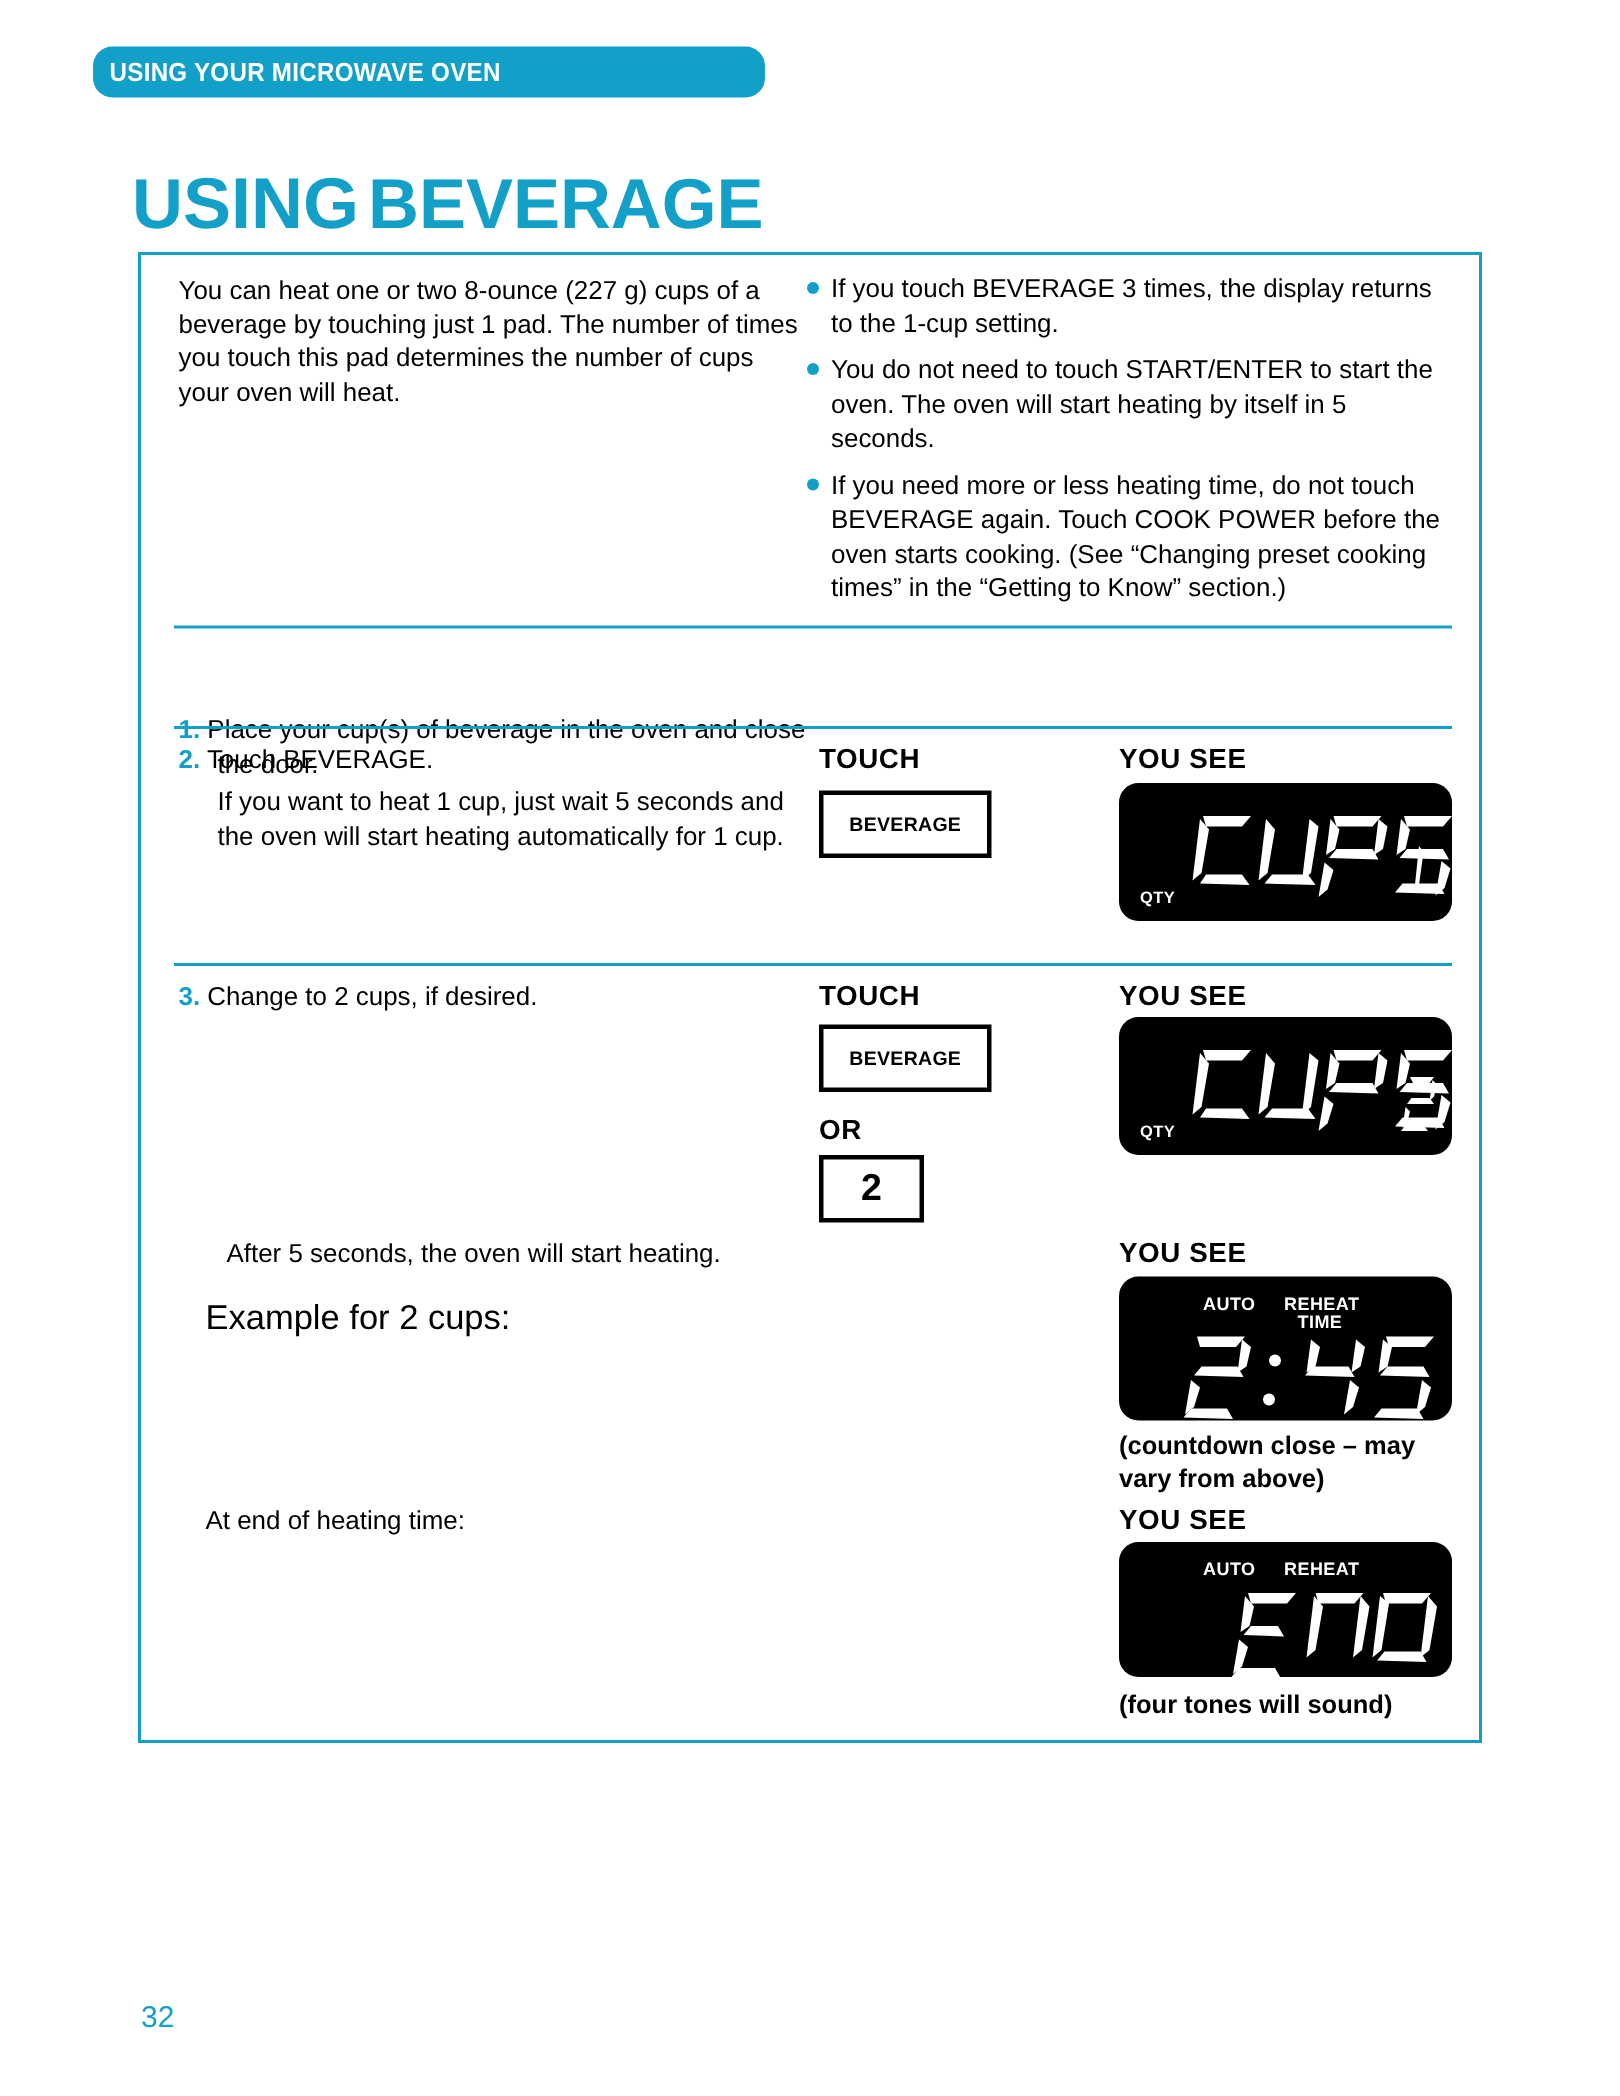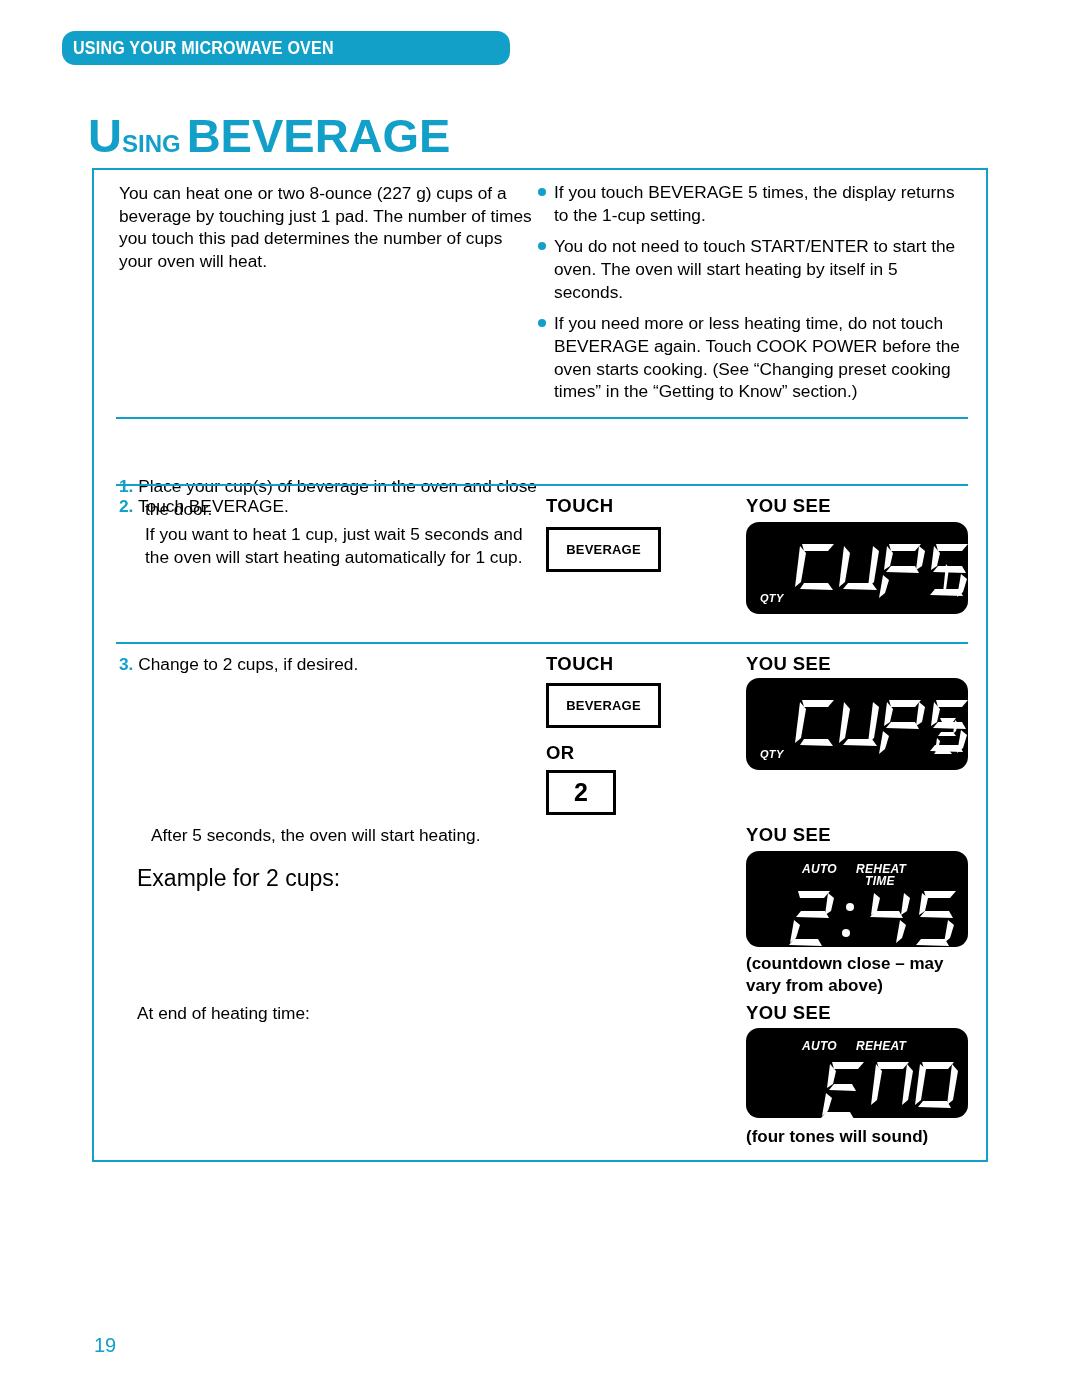--- a/index.html
+++ b/index.html
@@ -43,21 +43,21 @@
   .page-title {
     position: absolute;
     left: 88px;
     top: 112px;
     color: #12A0C8;
     font-weight: bold;
     white-space: nowrap;
     line-height: 1;
   }
   .page-title .big { font-size: 47px; }
-  .page-title .small { font-size: 24px; }
+  .page-title .small { font-size: 48px; }
   .page-title .word2 { font-size: 47px; margin-left: 6px; }
 
   
   .content-box {
     position: absolute;
     left: 92px;
     top: 168px;
     width: 896px;
     height: 994px;
     border: 2px solid #12A0C8;
@@ -172,21 +172,20 @@
     font-size: 18.5px;
     font-weight: bold;
     letter-spacing: 0.4px;
   }
 
   
   .led-panel {
     position: absolute;
     background: #000000;
     border-radius: 13px;
-    font-style: italic;
   }
   .led-panel svg { display: block; }
 
   .caption {
     position: absolute;
     font-size: 17px;
     font-weight: bold;
     line-height: 1.3;
     width: 230px;
   }
@@ -211,21 +210,21 @@
   <span class="big">U</span><span class="small">SING</span><span class="word2">BEVERAGE</span>
 </div>
 
 <div class="content-box">
 
   <div class="intro">You can heat one or two 8-ounce (227 g) cups of a beverage by touching just 1 pad. The number of times you touch this pad determines the number of cups your oven will heat.</div>
 
   <div class="notes">
     <div class="note-item">
       <span class="note-bullet"></span>
-      <span>If you touch BEVERAGE 5 times, the display returns to the 1-cup setting.</span>
+      <span>If you touch BEVERAGE 3 times, the display returns to the 1-cup setting.</span>
     </div>
     <div class="note-item">
       <span class="note-bullet"></span>
       <span>You do not need to touch START/ENTER to start the oven. The oven will start heating by itself in 5 seconds.</span>
     </div>
     <div class="note-item">
       <span class="note-bullet"></span>
       <span>If you need more or less heating time, do not touch BEVERAGE again. Touch COOK POWER before the oven starts cooking. (See “Changing preset cooking times” in the “Getting to Know” section.)</span>
     </div>
   </div>
@@ -404,13 +403,13 @@
         <polygon points="206,36 212,43 207,72 201,77"></polygon>
         <polygon points="174,36 180,41 175,72 169,77"></polygon>
         <polygon points="172,79 177,73 201,73 205,80"></polygon>
       </g>
     </svg>
   </div>
   <div class="caption" style="left:652px; top:956px;">(four tones will sound)</div>
 
 </div>
 
-<div class="page-number">19</div>
+<div class="page-number">32</div>
 
 </body></html>

